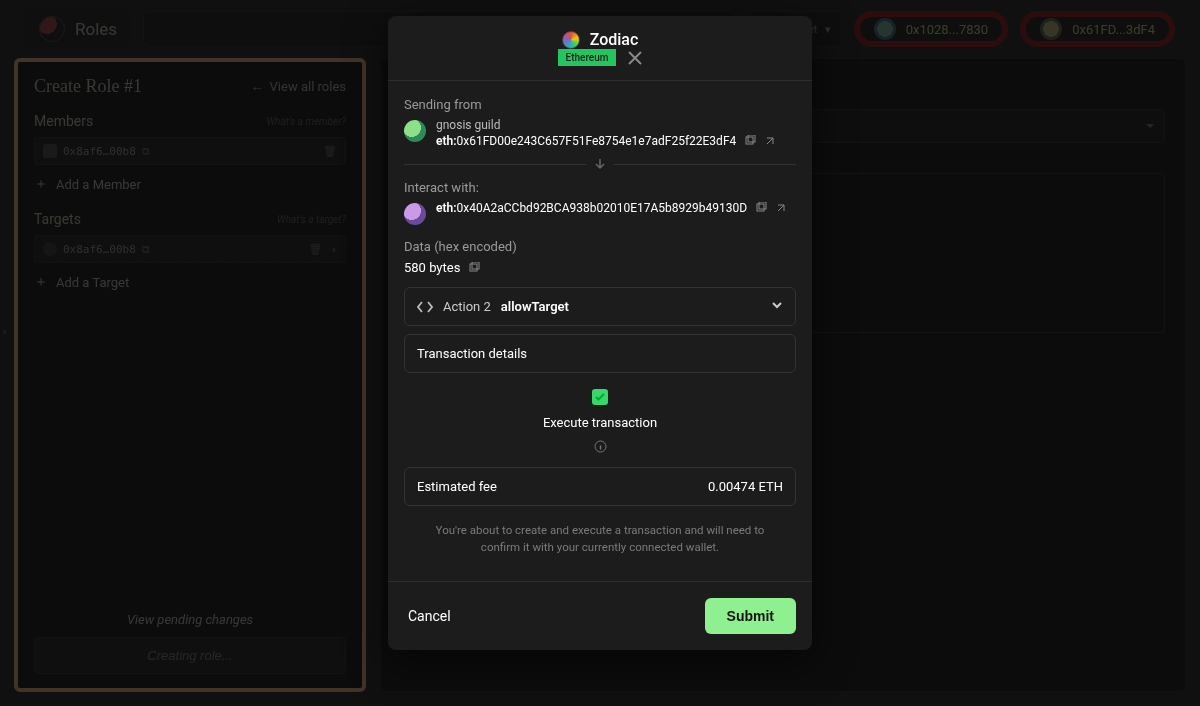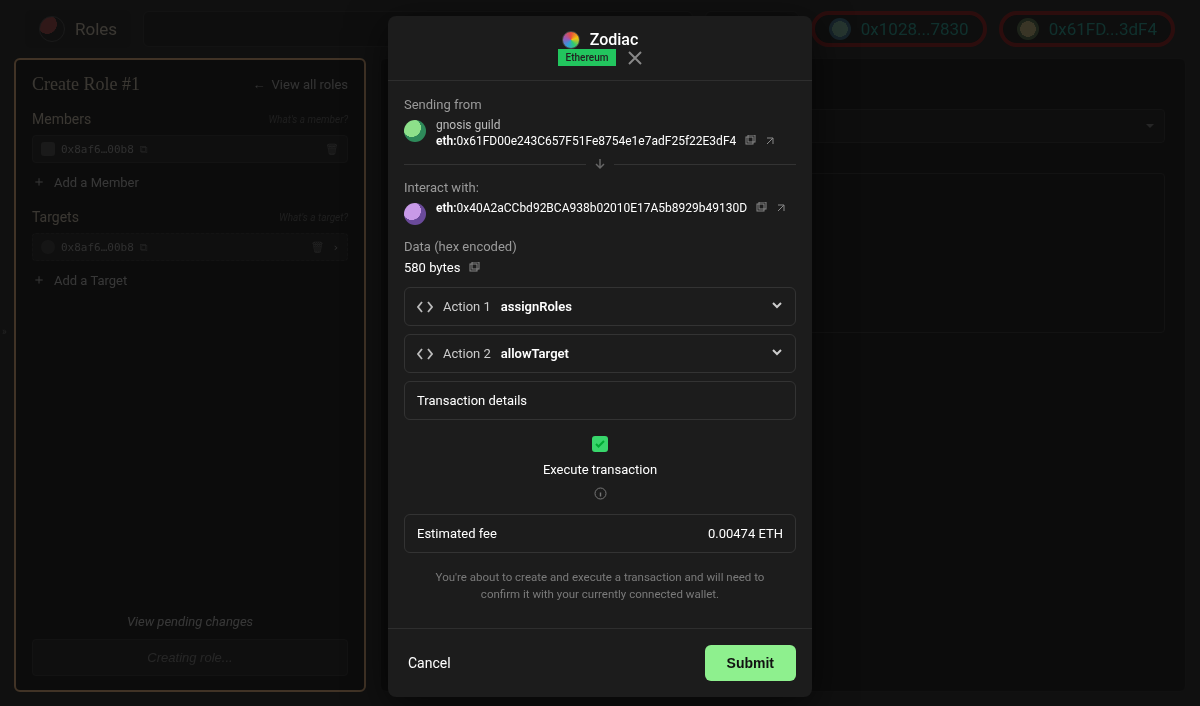--- a/index.html
+++ b/index.html
@@ -23,30 +23,30 @@
     border:1px solid #555;
   }
   .logo-text { color:#d8c9b0; font-size:17px; }
   .searchbar { flex:1; height:36px; background:#242424; border:1px solid #3a3a3a; border-radius:6px; }
   .net-select {
     display:flex; align-items:center; gap:8px; background:#242424; border:1px solid #3a3a3a;
     padding:4px 10px; border-radius:6px; font-size:11px; color:#aaa; height:36px;
   }
   .mini-dot { width:10px; height:10px; border-radius:50%; background:#666; }
   .wallet-pill {
-    display:flex; align-items:center; gap:10px; background:#242424; border:4px solid #b91c1c;
-    padding:4px 14px; border-radius:22px; font-size:17px; color:#14b8a6; height:36px;
+    display:flex; align-items:center; gap:10px; background:#242424; border:6px solid #b91c1c;
+    padding:4px 14px; border-radius:22px; font-size:13px; color:#bef264; height:36px;
   }
   .wallet-av { width:22px; height:22px; border-radius:50%; }
   .wallet-av.a { background: radial-gradient(circle, #7ec8a8 0 50%, #3a7a9a 51%); }
   .wallet-av.b { background: radial-gradient(circle, #d6c27a 0 50%, #5a7a4a 51%); }
 
   .main-cols { display:flex; gap:14px; padding:0 14px 14px; flex:1; }
   .left-panel {
-    width:352px; background:#1f1f1f; border:2px solid #fdba74; border-radius:6px;
+    width:352px; background:#1f1f1f; border:4px solid #fdba74; border-radius:6px;
     padding:14px 16px; display:flex; flex-direction:column; position:relative;
   }
   .lp-head { display:flex; justify-content:space-between; align-items:center; margin-bottom:16px; }
   .lp-title { color:#d8c9b0; font-size:18px; font-family: Georgia, serif; }
   .lp-link { display:flex; align-items:center; gap:6px; color:#bbb; font-size:13px; }
   .section-label { color:#d8c9b0; font-size:14px; margin-bottom:8px; display:flex; justify-content:space-between; align-items:center;}
   .hint { font-size:10px; font-style:italic; color:#666; }
   .chip-row {
     display:flex; align-items:center; gap:8px; background:#2a2a2a; border:1px solid #3a3a3a;
     padding:6px 8px; border-radius:4px; font-family: ui-monospace, monospace; font-size:11px; color:#aaa;
@@ -319,36 +319,20 @@
       <div class="bytes-line">
         <span>580 bytes</span>
         <span class="icon-btn">
           <svg width="12" height="12" viewBox="0 0 12 12">
               <rect x="2" y="2" width="7" height="7" fill="none" stroke="currentColor"></rect>
               <rect x="4" y="0" width="7" height="7" fill="none" stroke="currentColor"></rect>
             </svg>
         </span>
       </div>
 
-      <div class="action-row">
-        <div class="action-left">
-          <span class="code-ico">
-            <svg width="16" height="14" viewBox="0 0 16 14">
-                <path d="M5 2L1 7l4 5M11 2l4 5-4 5" fill="none" stroke="currentColor" stroke-width="1.8"></path>
-              </svg>
-          </span>
-          <span class="action-n">Action 1</span>
-          <span class="action-fn">assignRoles</span>
-        </div>
-        <span class="chev">
-          <svg width="12" height="12" viewBox="0 0 12 12">
-              <path d="M2 4l4 4 4-4" fill="none" stroke="currentColor" stroke-width="2"></path>
-            </svg>
-        </span>
-      </div>
 
       <div class="action-row">
         <div class="action-left">
           <span class="code-ico">
             <svg width="16" height="14" viewBox="0 0 16 14">
                 <path d="M5 2L1 7l4 5M11 2l4 5-4 5" fill="none" stroke="currentColor" stroke-width="1.8"></path>
               </svg>
           </span>
           <span class="action-n">Action 2</span>
           <span class="action-fn">allowTarget</span>

